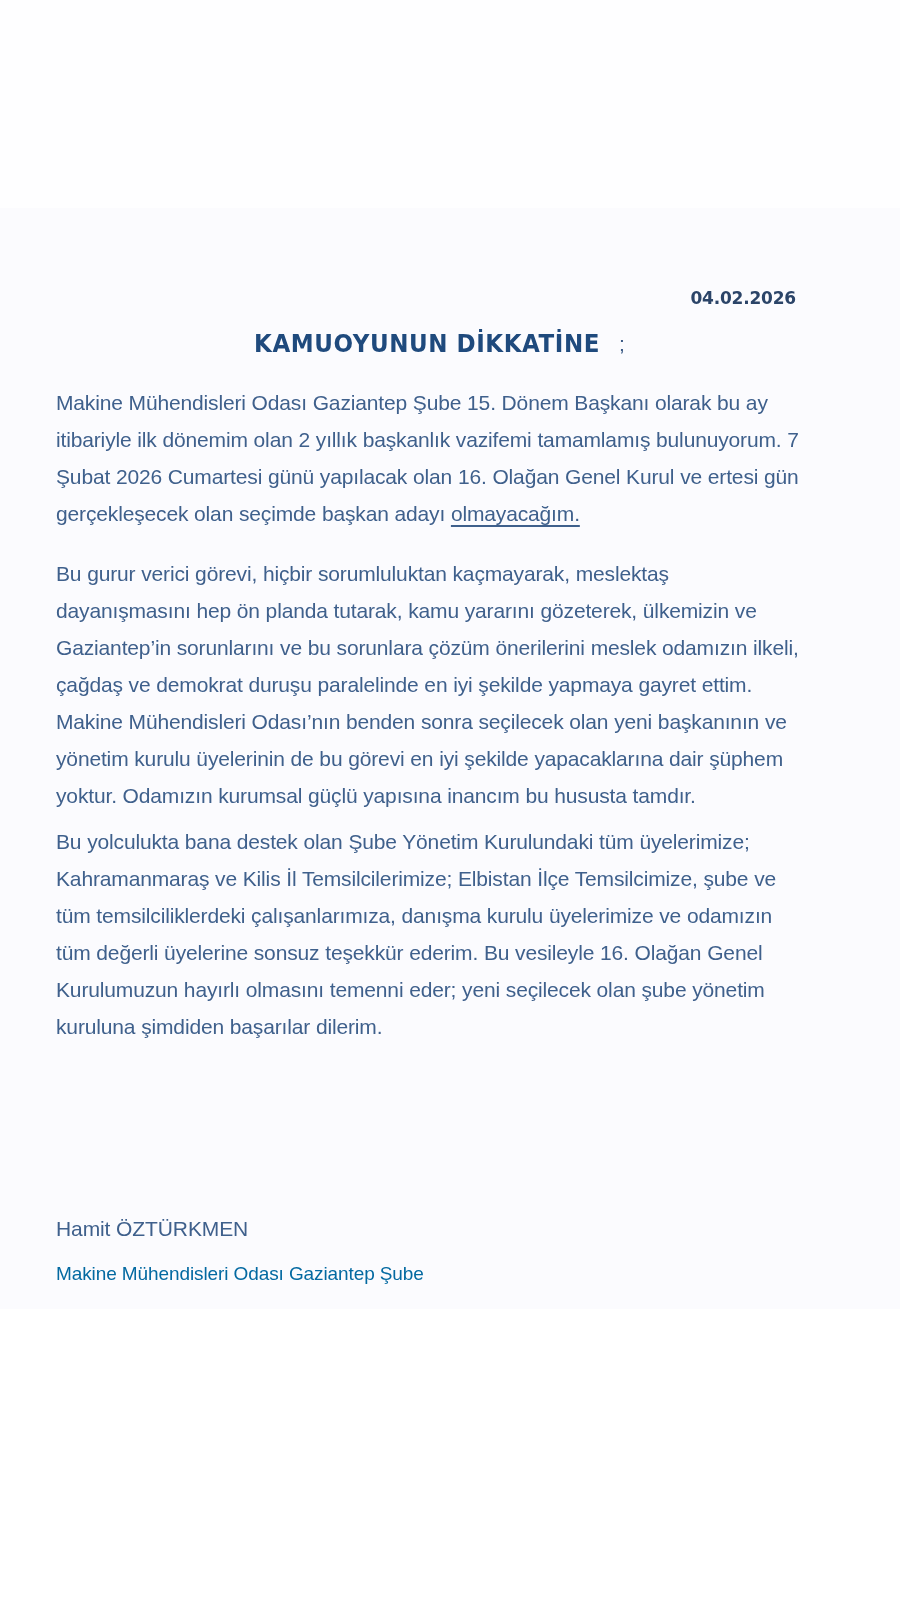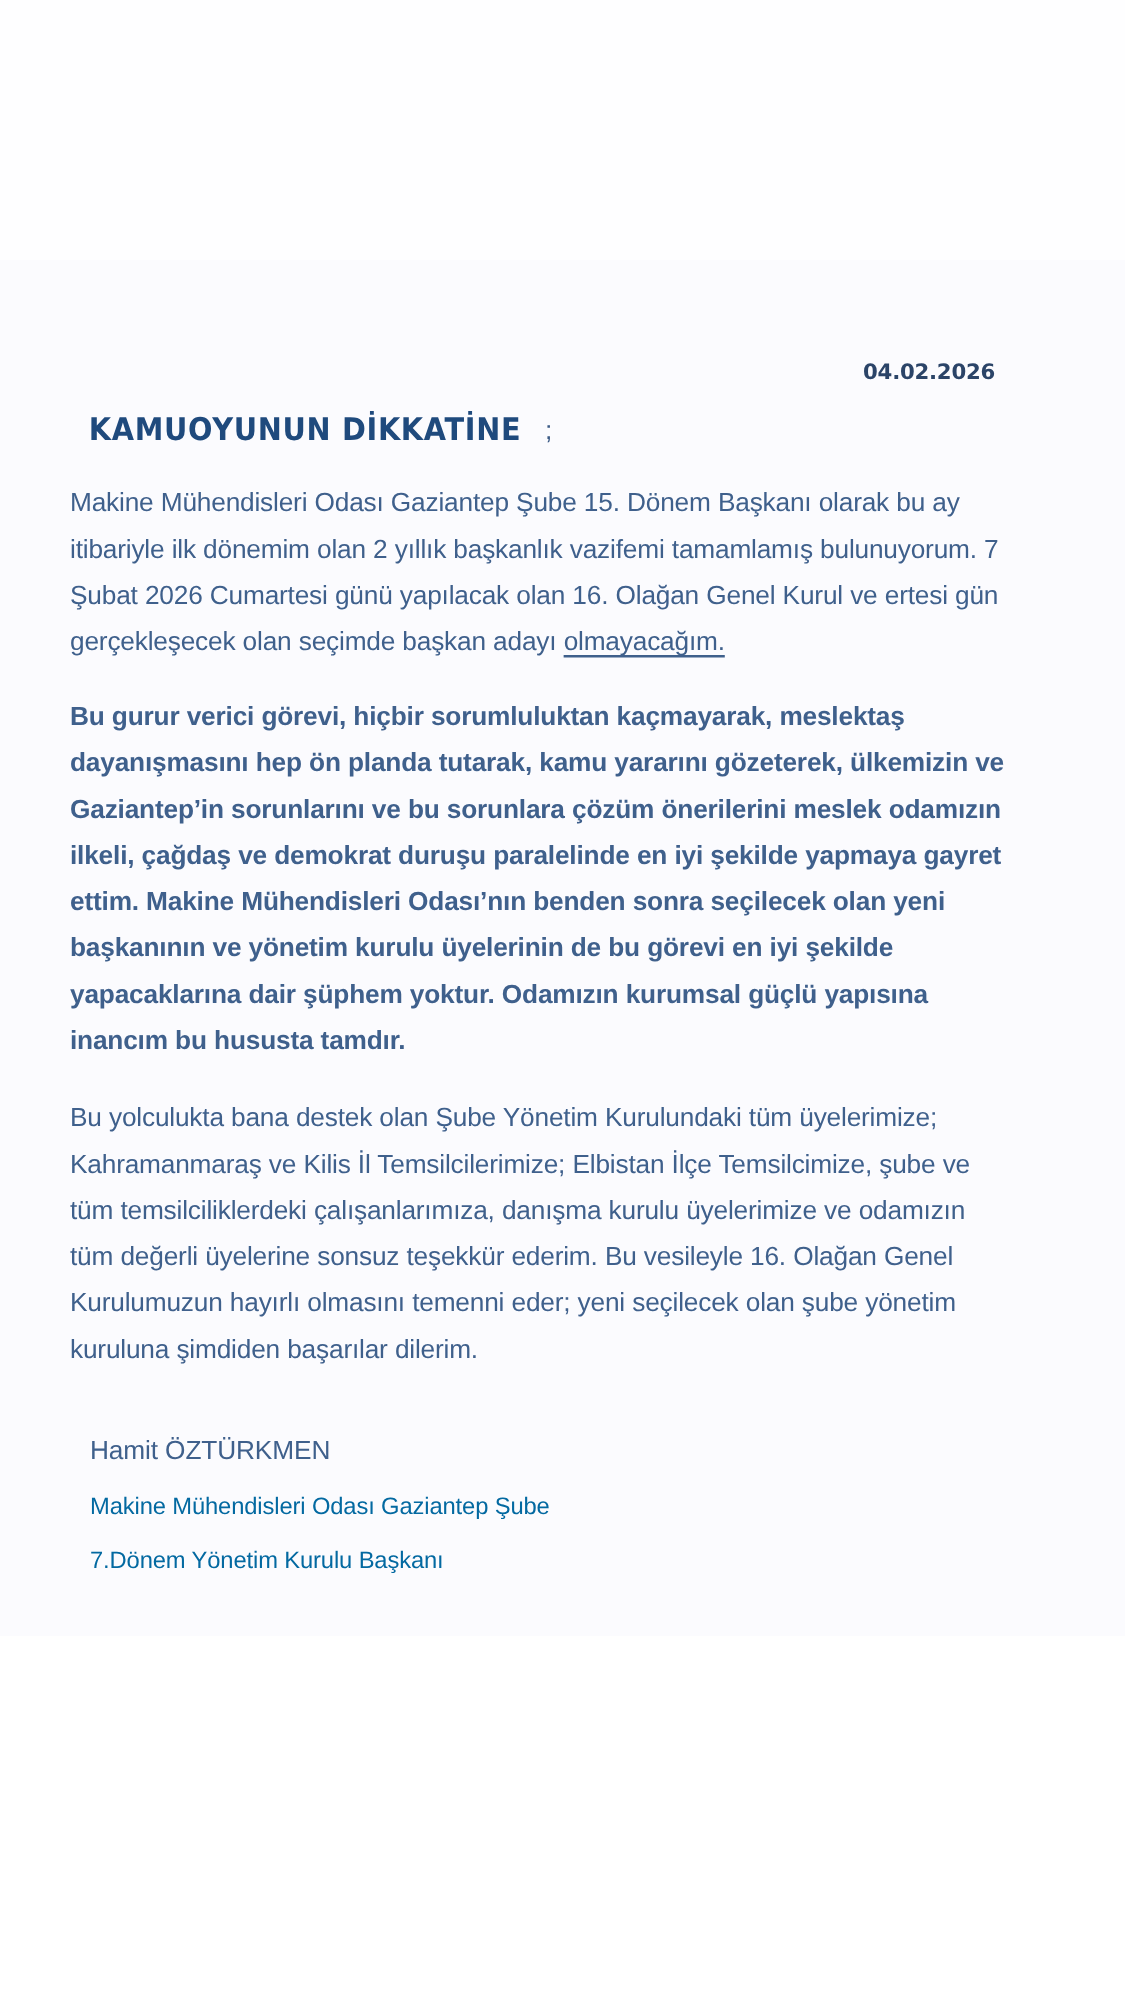--- a/index.html
+++ b/index.html
@@ -75,20 +75,21 @@
     color: #2b4468;
     line-height: 1.2;
   }
 
   
   .headline {
     position: absolute;
     left: 0;
     top: 330px;
     width: 752px;
+    text-align: center;
     line-height: 1.1;
     white-space: nowrap;
   }
   .headline .h-main {
     font-family: "DejaVu Sans", "Liberation Sans", sans-serif;
     font-size: 25px;
     font-weight: 700;
     letter-spacing: 0.6px;
     color: #1f4a7d;
     transform: scaleX(0.92);
@@ -117,37 +118,36 @@
     font-family: "Liberation Sans", "DejaVu Sans", sans-serif;
     font-size: 21px;
     font-weight: 400;
     line-height: 37px;
     color: #3f608c;
     letter-spacing: -0.15px;
     text-align: left;
     word-spacing: 0.1px;
   }
   p.para.p1 { margin-bottom: 23px; }
-  p.para.p2 { margin-bottom: 25px; font-weight: bold; }
+  p.para.p2 { margin-bottom: 9px; }
   p.para.p3 { margin-bottom: 0; }
 
   .u-word {
     text-decoration: underline;
     text-decoration-thickness: 1.5px;
     text-underline-offset: 4px;
     color: #3f608c;
   }
 
   
   .sig {
     position: absolute;
     left: 0;
-    top: 1148px;
-    width: 752px;
-    margin-left: 16px;
+    top: 1216px;
+    width: 752px;
   }
   .sig-name {
     font-family: "Liberation Sans", "DejaVu Sans", sans-serif;
     font-size: 21px;
     font-weight: 400;
     color: #3f608c;
     line-height: 1.25;
     margin: 0 0 20px 0;
     letter-spacing: -0.1px;
   }

